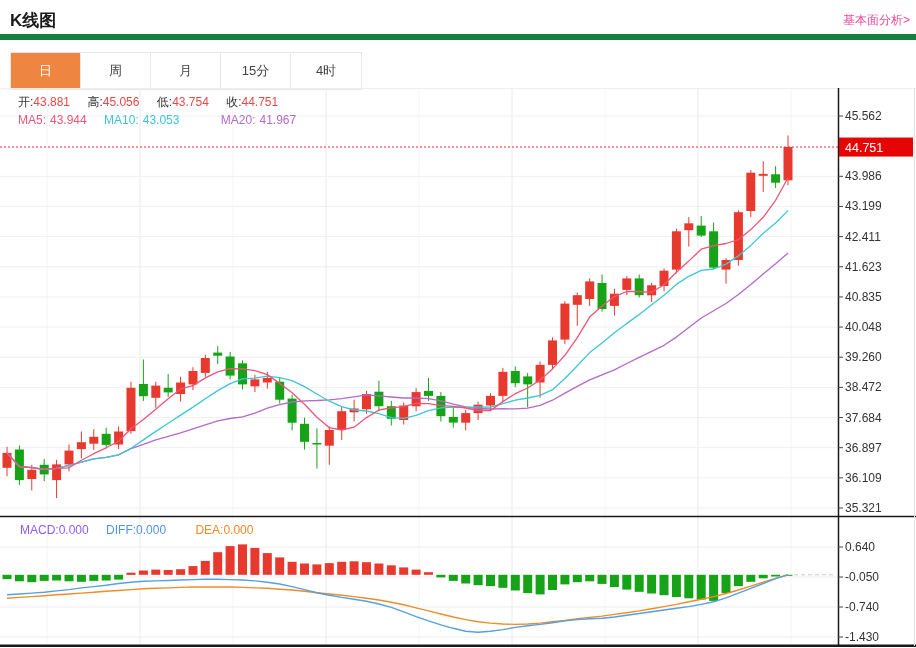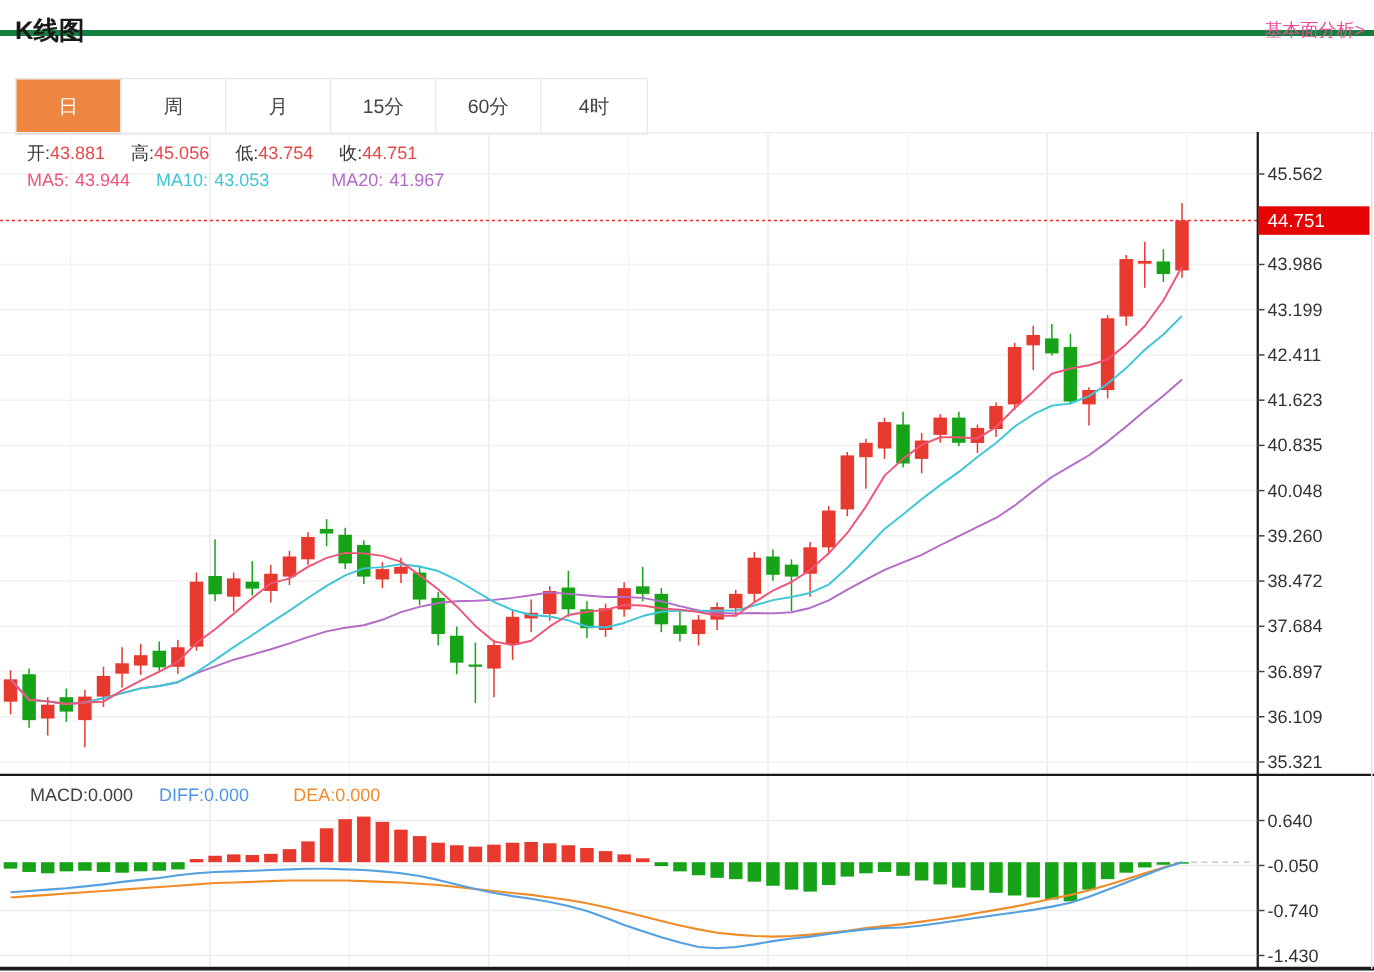--- a/index.html
+++ b/index.html
@@ -1,53 +1,52 @@
 <!DOCTYPE html>
 <html style="--tab-bg: #ee8540;"><head>
 <meta charset="utf-8">
 <style>
   html,body{margin:0;padding:0;background:#fff;}
   body{font-family:"Liberation Sans","DejaVu Sans",sans-serif;}
   #app{position:relative;width:916px;height:648px;background:#fff;overflow:hidden;}
-  .header{position:absolute;left:0;top:0;width:916px;height:24px;border-bottom:4px solid #15803d;box-sizing:border-box;}
+  .header{position:absolute;left:0;top:0;width:916px;height:40px;border-bottom:6px solid #15803d;box-sizing:border-box;}
   .title{position:absolute;left:10px;top:9px;font-size:17px;font-weight:bold;color:#1a1a1a;}
   .fund-link{position:absolute;right:6px;top:12px;font-size:12px;color:#ec4899;cursor:pointer;text-decoration:none;}
   .tabs{position:absolute;left:10px;top:52px;display:flex;border:1px solid #e8e8e8;box-sizing:border-box;}
   .tab{width:70px;height:36px;line-height:34px;text-align:center;font-size:13px;color:#444;background:#fff;
        border:none;border-right:1px solid #e8e8e8;cursor:pointer;box-sizing:border-box;padding:0;
        font-family:"Liberation Sans","DejaVu Sans",sans-serif;}
   .tab:last-child{border-right:none;}
   .tab.selected{background:var(--tab-bg,#ee8540);color:#fff;}
   #chart-svg{position:absolute;left:0;top:0;}
   .overlay{position:absolute;font-size:12px;white-space:nowrap;}
   .ohlc-row{left:18px;top:94px;}
   .ma-row{left:18px;top:113px;}
   .macd-row{left:20px;top:523px;}
   .lbl{color:#333;}
   .red-val{color:#e84747;}
   .grp{margin-right:14px;}
   .ma5c{color:#ee5577;} .ma10c{color:#3ec6d8;} .ma20c{color:#b46ac8;padding-left:24px;}
-  .macdc{color:#404040;margin-top:33px;} .diffc{color:#4f94e8;} .deac{color:#f08a28;padding-left:12px;}
+  .macdc{color:#8b5cf6;margin-top:33px;} .diffc{color:#4f94e8;} .deac{color:#f08a28;padding-left:12px;}
   .val-gap{margin-left:4px;}
 </style>
 </head>
 <body>
 
 <div id="app">
   <div class="header">
     <div class="title">K线图</div>
     <a class="fund-link" href="#">基本面分析&gt;</a>
   </div>
 
   <div class="tabs">
       <button class="tab selected">日</button>
       <button class="tab">周</button>
       <button class="tab">月</button>
       <button class="tab">15分</button>
-      <button class="tab">60分</button>
       <button class="tab">4时</button>
     </div>
 
   <svg id="chart-svg" width="916" height="648" viewBox="0 0 916 648">
       <line x1="47" y1="89" x2="47" y2="644" stroke="#f4f4f4" stroke-width="1"></line>
       <line x1="140" y1="89" x2="140" y2="644" stroke="#eaeaea" stroke-width="1"></line>
       <line x1="233" y1="89" x2="233" y2="644" stroke="#f4f4f4" stroke-width="1"></line>
       <line x1="326" y1="89" x2="326" y2="644" stroke="#eaeaea" stroke-width="1"></line>
       <line x1="419" y1="89" x2="419" y2="644" stroke="#f4f4f4" stroke-width="1"></line>
       <line x1="512" y1="89" x2="512" y2="644" stroke="#eaeaea" stroke-width="1"></line>

